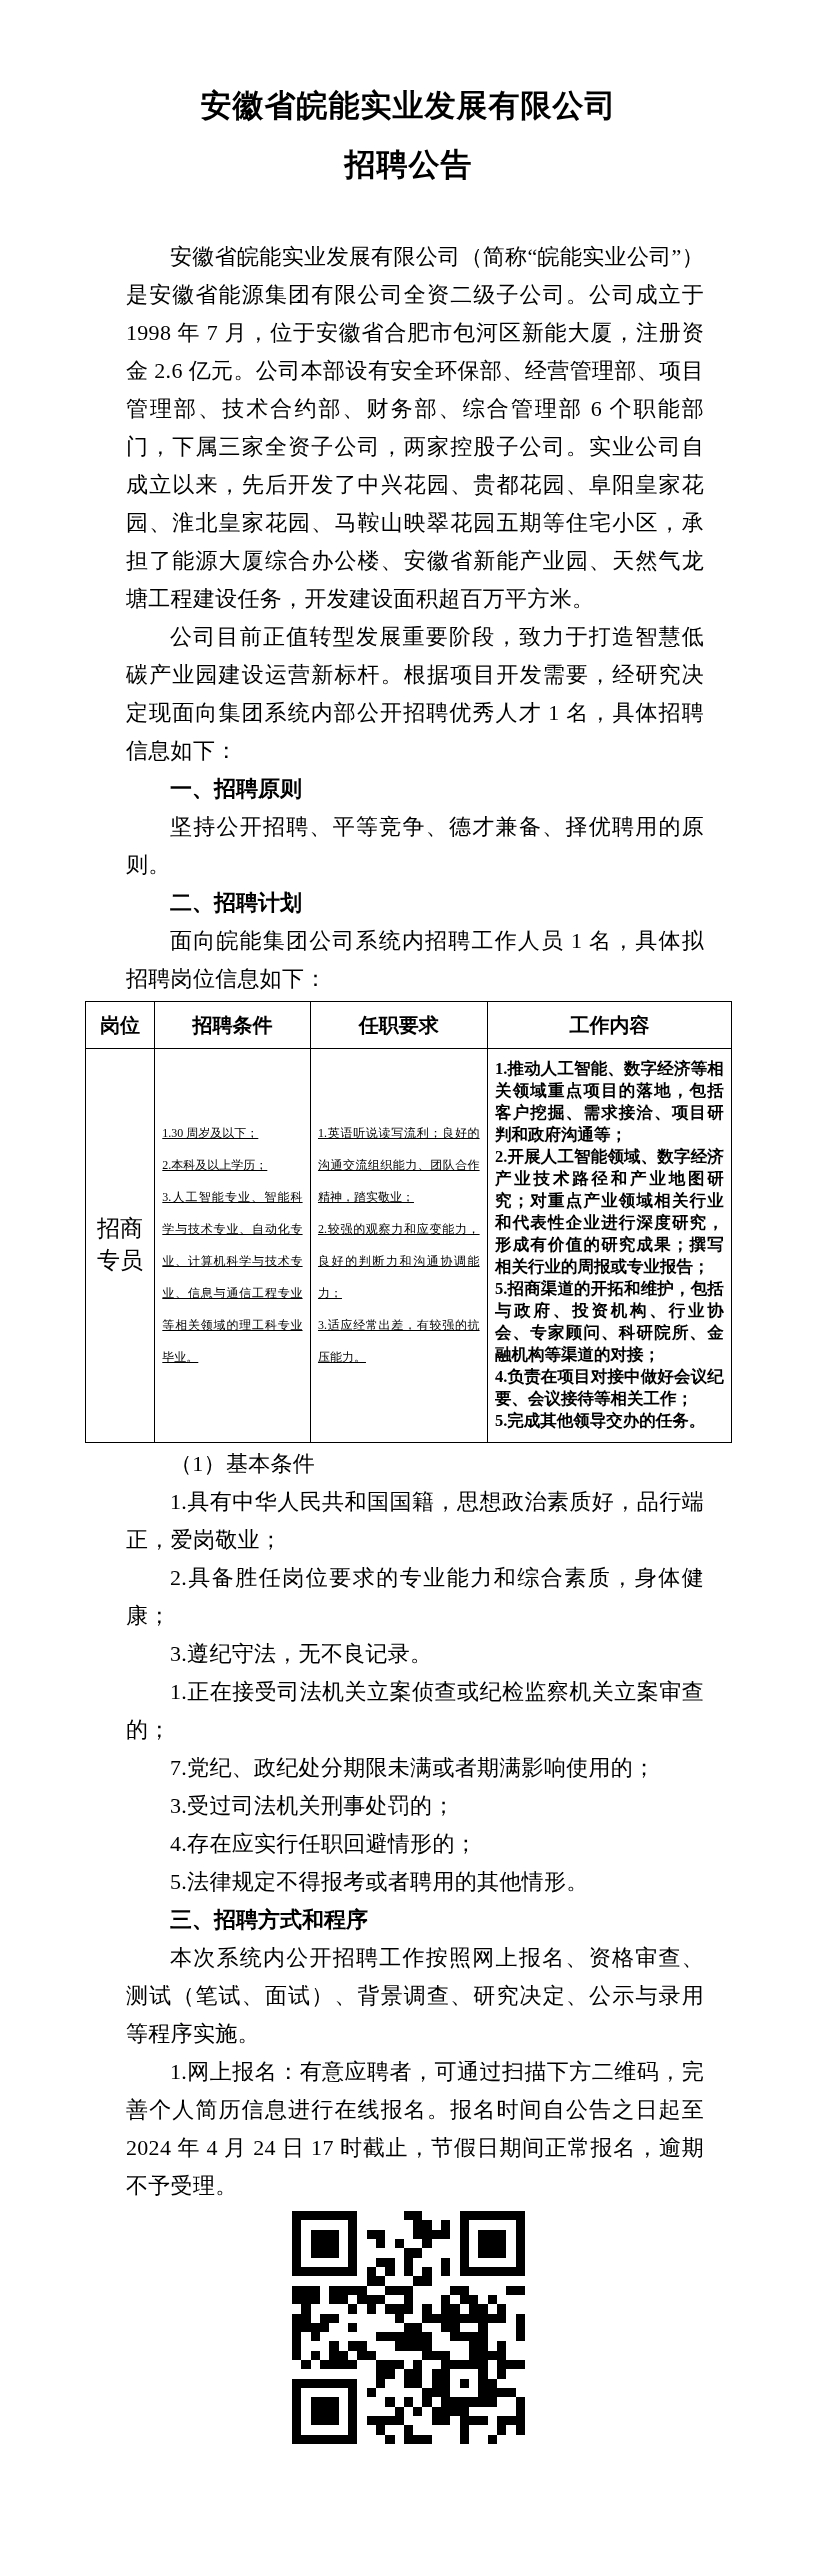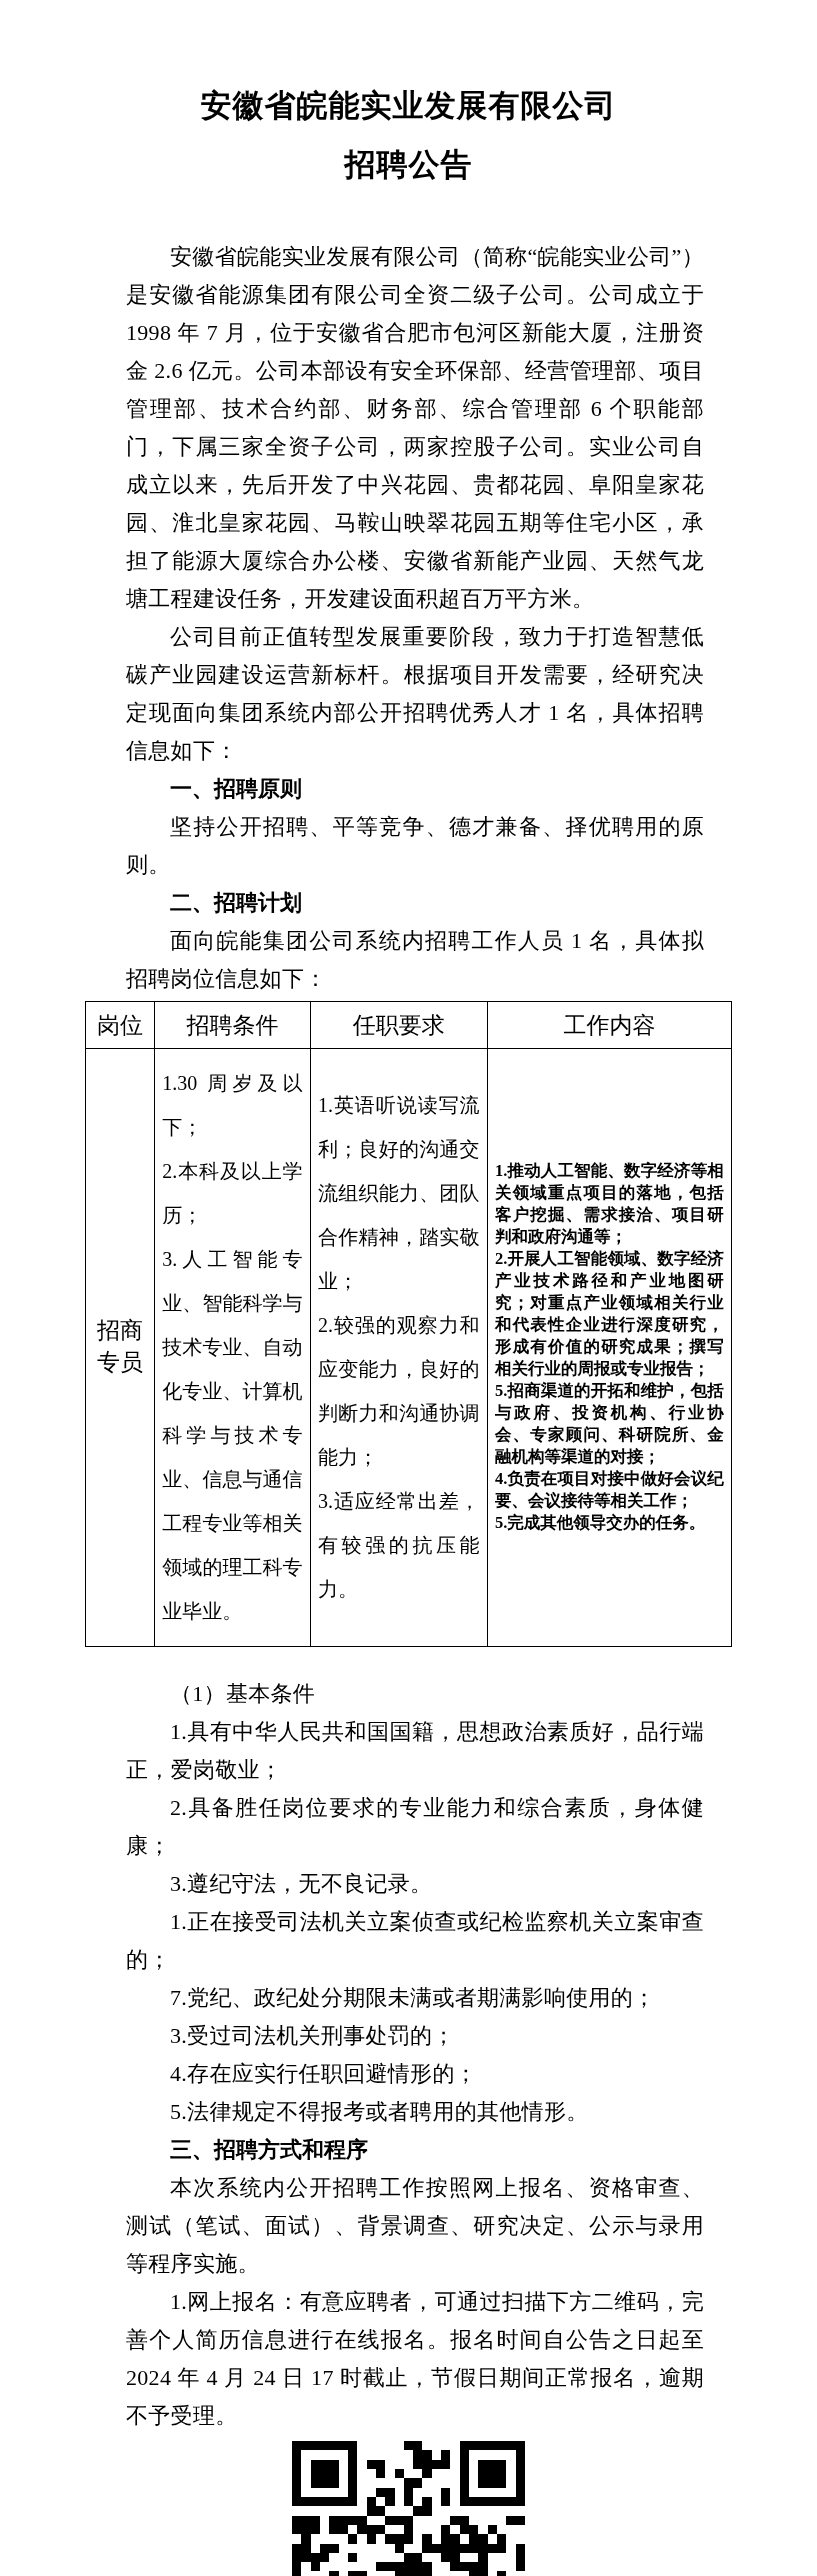--- a/index.html
+++ b/index.html
@@ -31,52 +31,53 @@
     text-indent: 2em;
   }
   .heading {
     font-family: "Liberation Sans", "DejaVu Sans", sans-serif;
     font-weight: bold;
     font-size: 22px;
     line-height: 38px;
     margin: 0 28px 0 41px;
     text-indent: 2em;
   }
-  .after-table { margin-top: 28px; }
+  .after-table { margin-top: 2px; }
   .recruit-table {
     width: 100%;
     border-collapse: collapse;
     table-layout: fixed;
     margin-top: 3.1px;
   }
   .recruit-table th, .recruit-table td {
     border: 1.5px solid #000000;
     box-sizing: border-box;
   }
   .recruit-table th {
-    font-size: 23px;
-    font-weight: normal;
+    font-size: 20px;
+    font-weight: bold;
     height: 47px;
     text-align: center;
     vertical-align: middle;
     font-family: "Liberation Serif", "DejaVu Serif", serif;
   }
   .cell-pos {
     text-align: center;
     vertical-align: middle;
     font-size: 23px;
     line-height: 32px;
     padding: 4.1px;
   }
   .cell-req, .cell-qual {
-    font-size: 20px;
-    line-height: 44px;
+    font-size: 12px;
+    line-height: 32px;
     text-align: justify;
     vertical-align: middle;
     padding: 12.4px 7.2px;
+    text-decoration: underline;
   }
   .cell-work {
     font-size: 16.5px;
     line-height: 22px;
     text-align: justify;
     vertical-align: middle;
     padding: 9.3px 7.2px;
     font-weight: bold;
   }
   .qr-wrap {

